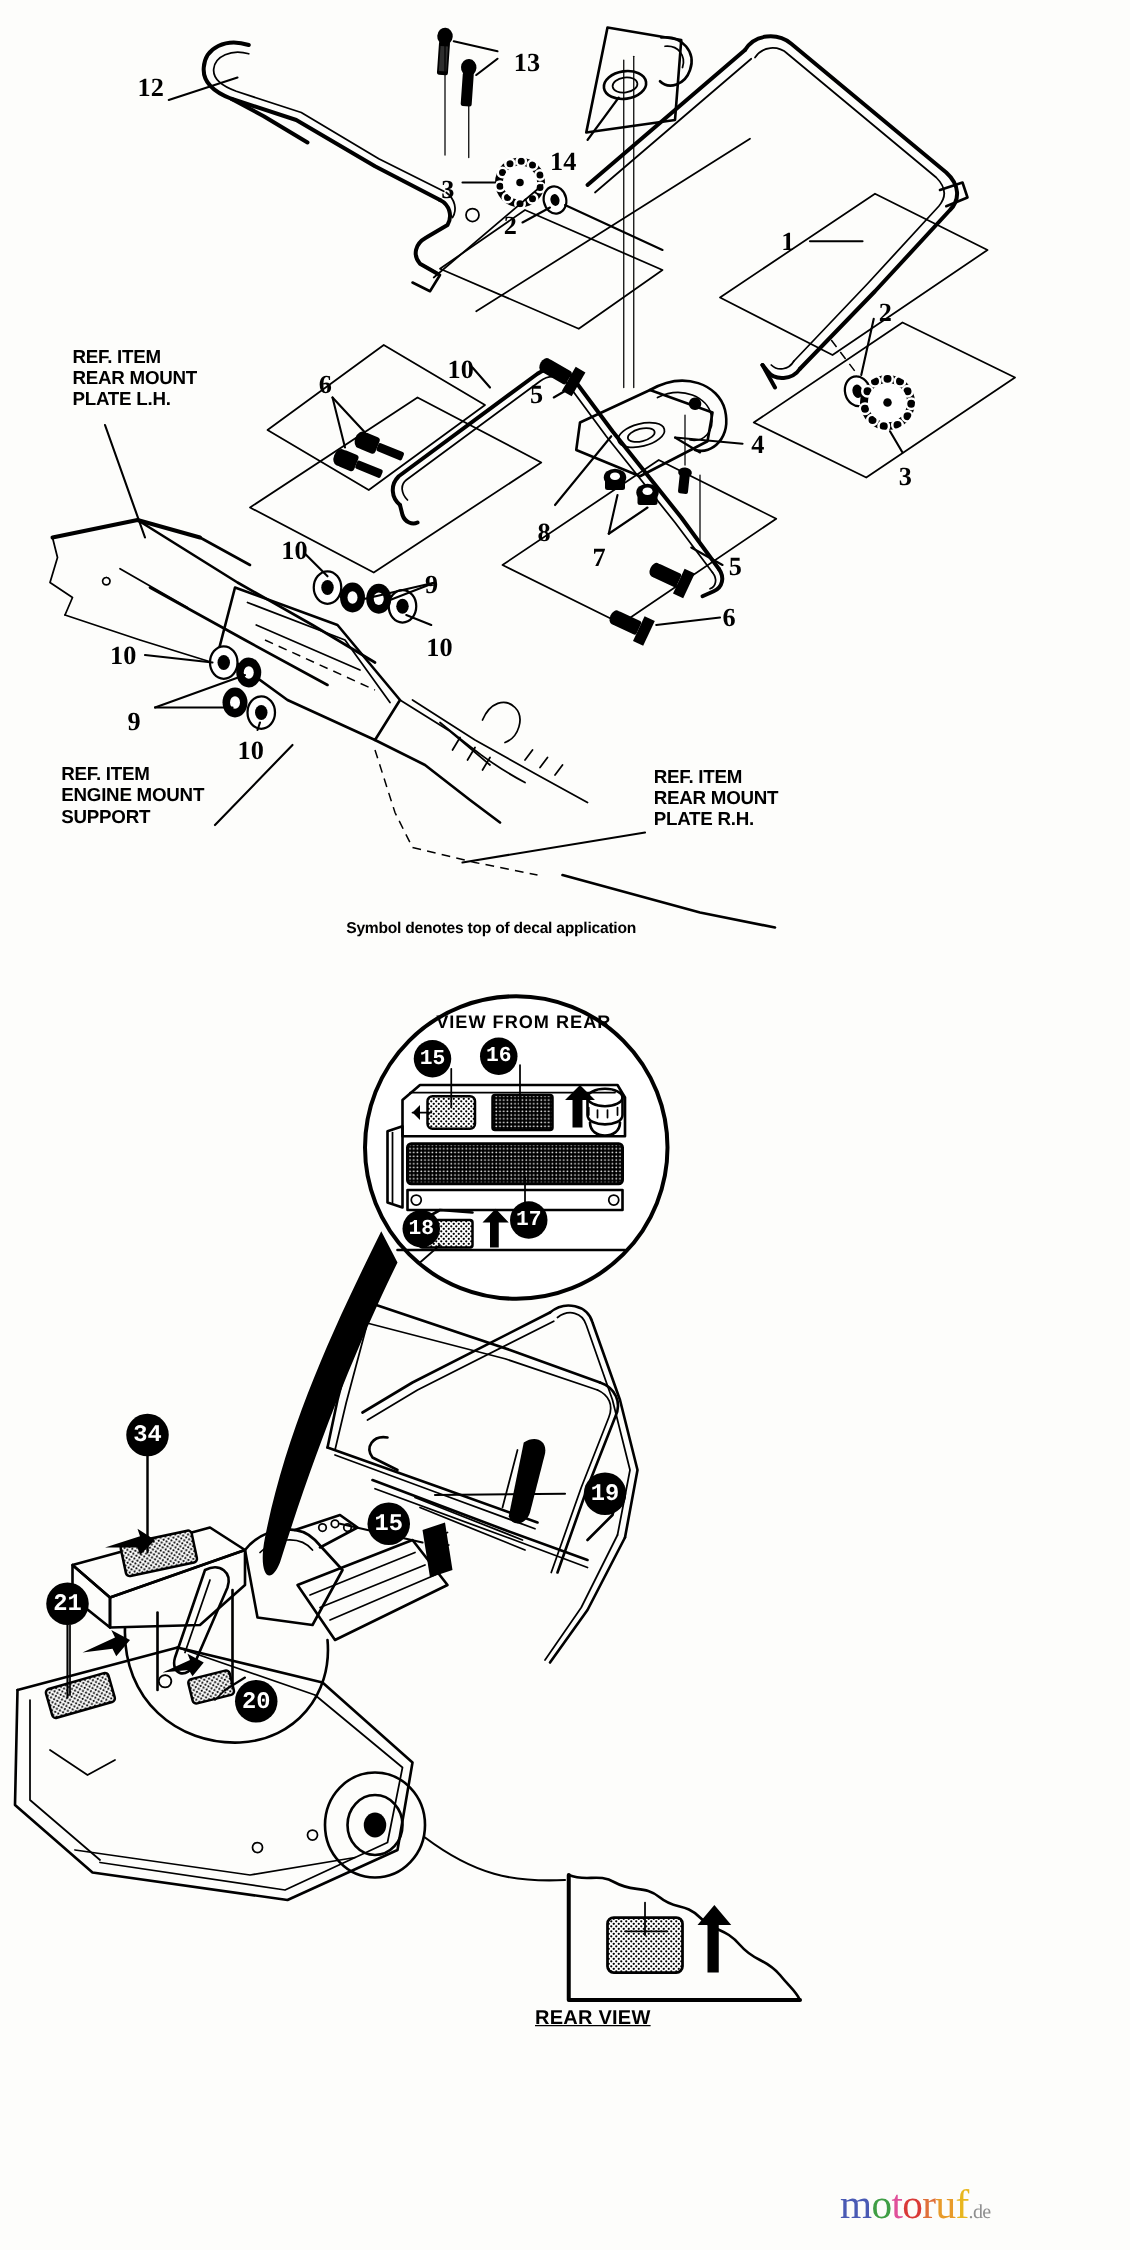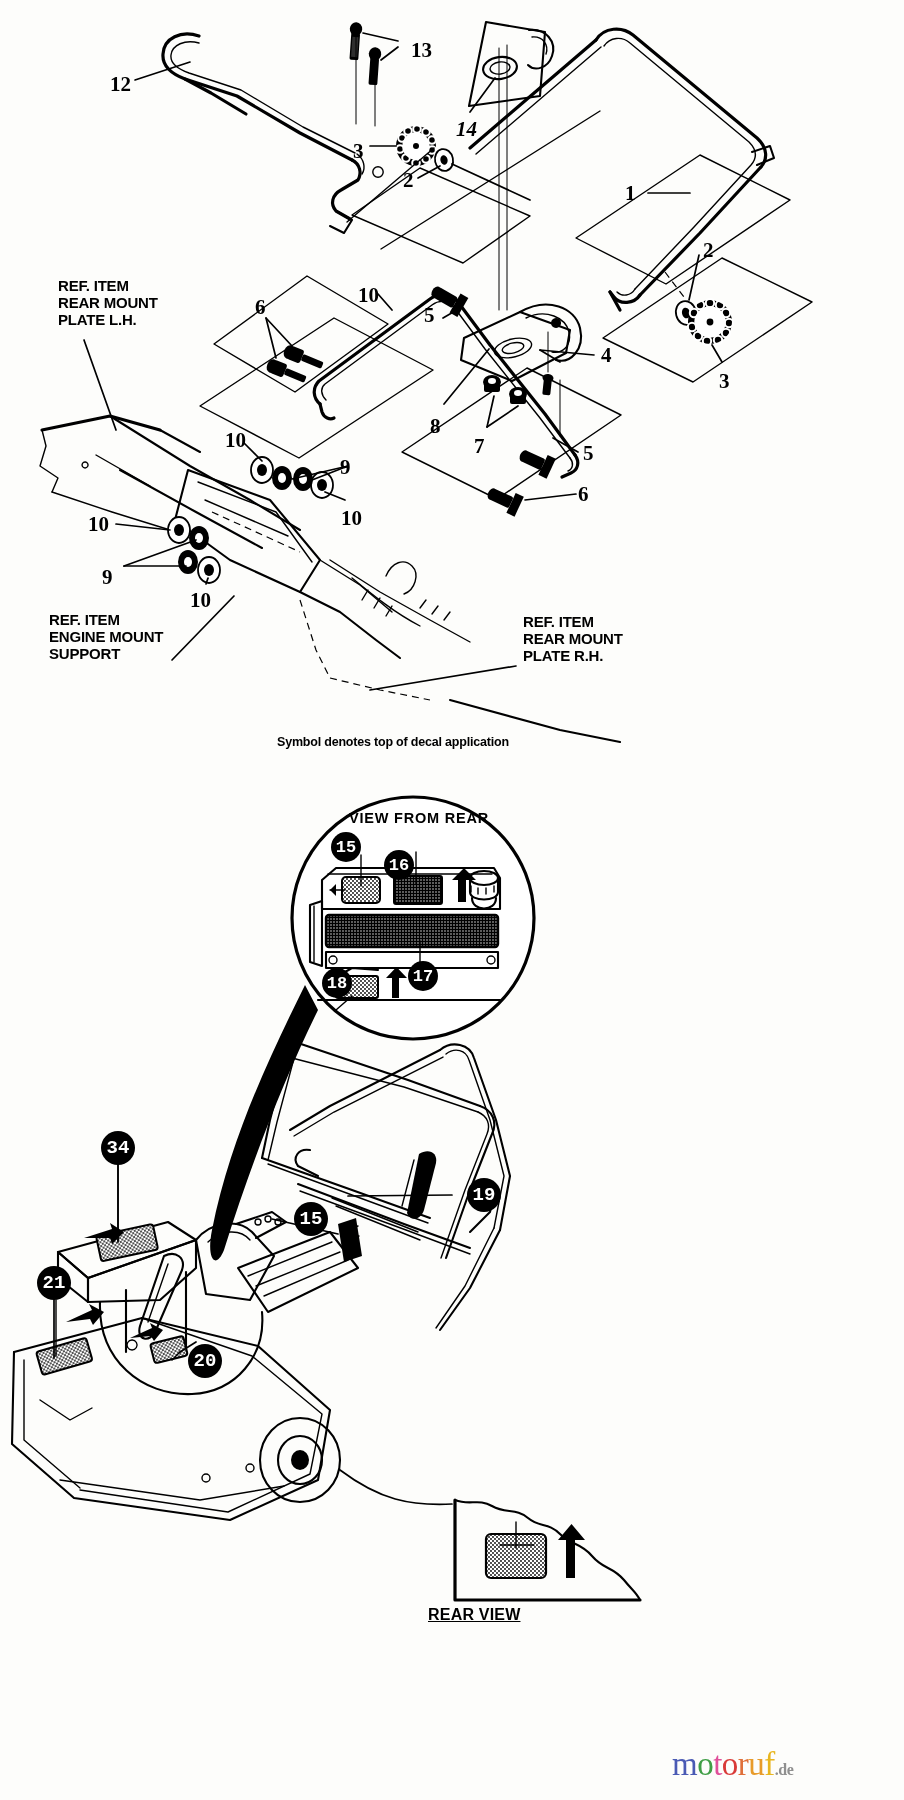--- a/index.html
+++ b/index.html
@@ -542,47 +542,47 @@
 <div class="num" style="left:578px;top:484px;">6</div>
 <div class="num" style="left:474px;top:436px;">7</div>
 <div class="num" style="left:430px;top:416px;">8</div>
 <div class="num" style="left:340px;top:457px;">9</div>
 <div class="num" style="left:102px;top:567px;">9</div>
 <div class="num" style="left:225px;top:430px;">10</div>
 <div class="num" style="left:341px;top:508px;">10</div>
 <div class="num" style="left:88px;top:514px;">10</div>
 <div class="num" style="left:190px;top:590px;">10</div>
 <div class="num" style="left:358px;top:285px;">10</div>
-<div class="num" style="left:110px;top:74px;">12</div>
+<div class="num" style="left:110px;top:60px;">12</div>
 <div class="num" style="left:411px;top:40px;">13</div>
-<div class="num" style="left:456px;top:119px;font-style:italic;">14</div>
+<div class="num" style="left:440px;top:119px;">14</div>
 
 <div class="ref" style="left:58px;top:278px;">REF. ITEM
 REAR MOUNT
 PLATE L.H.</div>
 <div class="ref" style="left:49px;top:612px;">REF. ITEM
 ENGINE MOUNT
 SUPPORT</div>
 <div class="ref" style="left:523px;top:614px;">REF. ITEM
 REAR MOUNT
 PLATE R.H.</div>
 
 <div class="note" style="left:277px;top:735px;">Symbol denotes top of decal application</div>
 
 <div class="viewtitle" style="left:349px;top:810px;">VIEW FROM REAR</div>
 <div class="bub sm" style="left:331px;top:832px;">15</div>
-<div class="bub sm" style="left:384px;top:830px;margin-top:20px;">16</div>
+<div class="bub sm" style="left:384px;top:830px;">16</div>
 <div class="bub sm" style="left:408px;top:961px;">17</div>
 <div class="bub sm" style="left:322px;top:968px;">18</div>
 
 <div class="bub" style="left:101px;top:1131px;">34</div>
 <div class="bub" style="left:37px;top:1266px;">21</div>
 <div class="bub" style="left:188px;top:1344px;">20</div>
 <div class="bub" style="left:294px;top:1202px;">15</div>
 <div class="bub" style="left:467px;top:1178px;">19</div>
 
 <div class="rearview" style="left:428px;top:1606px;text-decoration:underline;">REAR VIEW</div>
 
 <div class="wm" style="left:672px;top:1748px;">
-  <span style="color: rgb(74, 90, 180);">m</span><span style="color: rgb(63, 158, 69);">o</span><span style="color: rgb(224, 80, 154);">t</span><span style="color: rgb(217, 58, 56);">o</span><span style="color: rgb(224, 112, 58);">r</span><span style="color: rgb(232, 155, 42);">u</span><span style="color: rgb(232, 182, 31);">f</span><span class="de" style="color: rgb(143, 143, 143); font-weight: bold;">.de</span>
+  <span style="color: rgb(74, 90, 180);">m</span><span style="color: rgb(63, 158, 69);">o</span><span style="color: rgb(224, 80, 154);">t</span><span style="color: rgb(217, 58, 56);">o</span><span style="color: rgb(224, 112, 58);">r</span><span style="color: rgb(232, 155, 42);">u</span><span style="color: rgb(232, 182, 31);">f</span><span class="de" style="color: rgb(143, 143, 143);">.de</span>
 </div>
 
 </div>
 
 </body></html>

